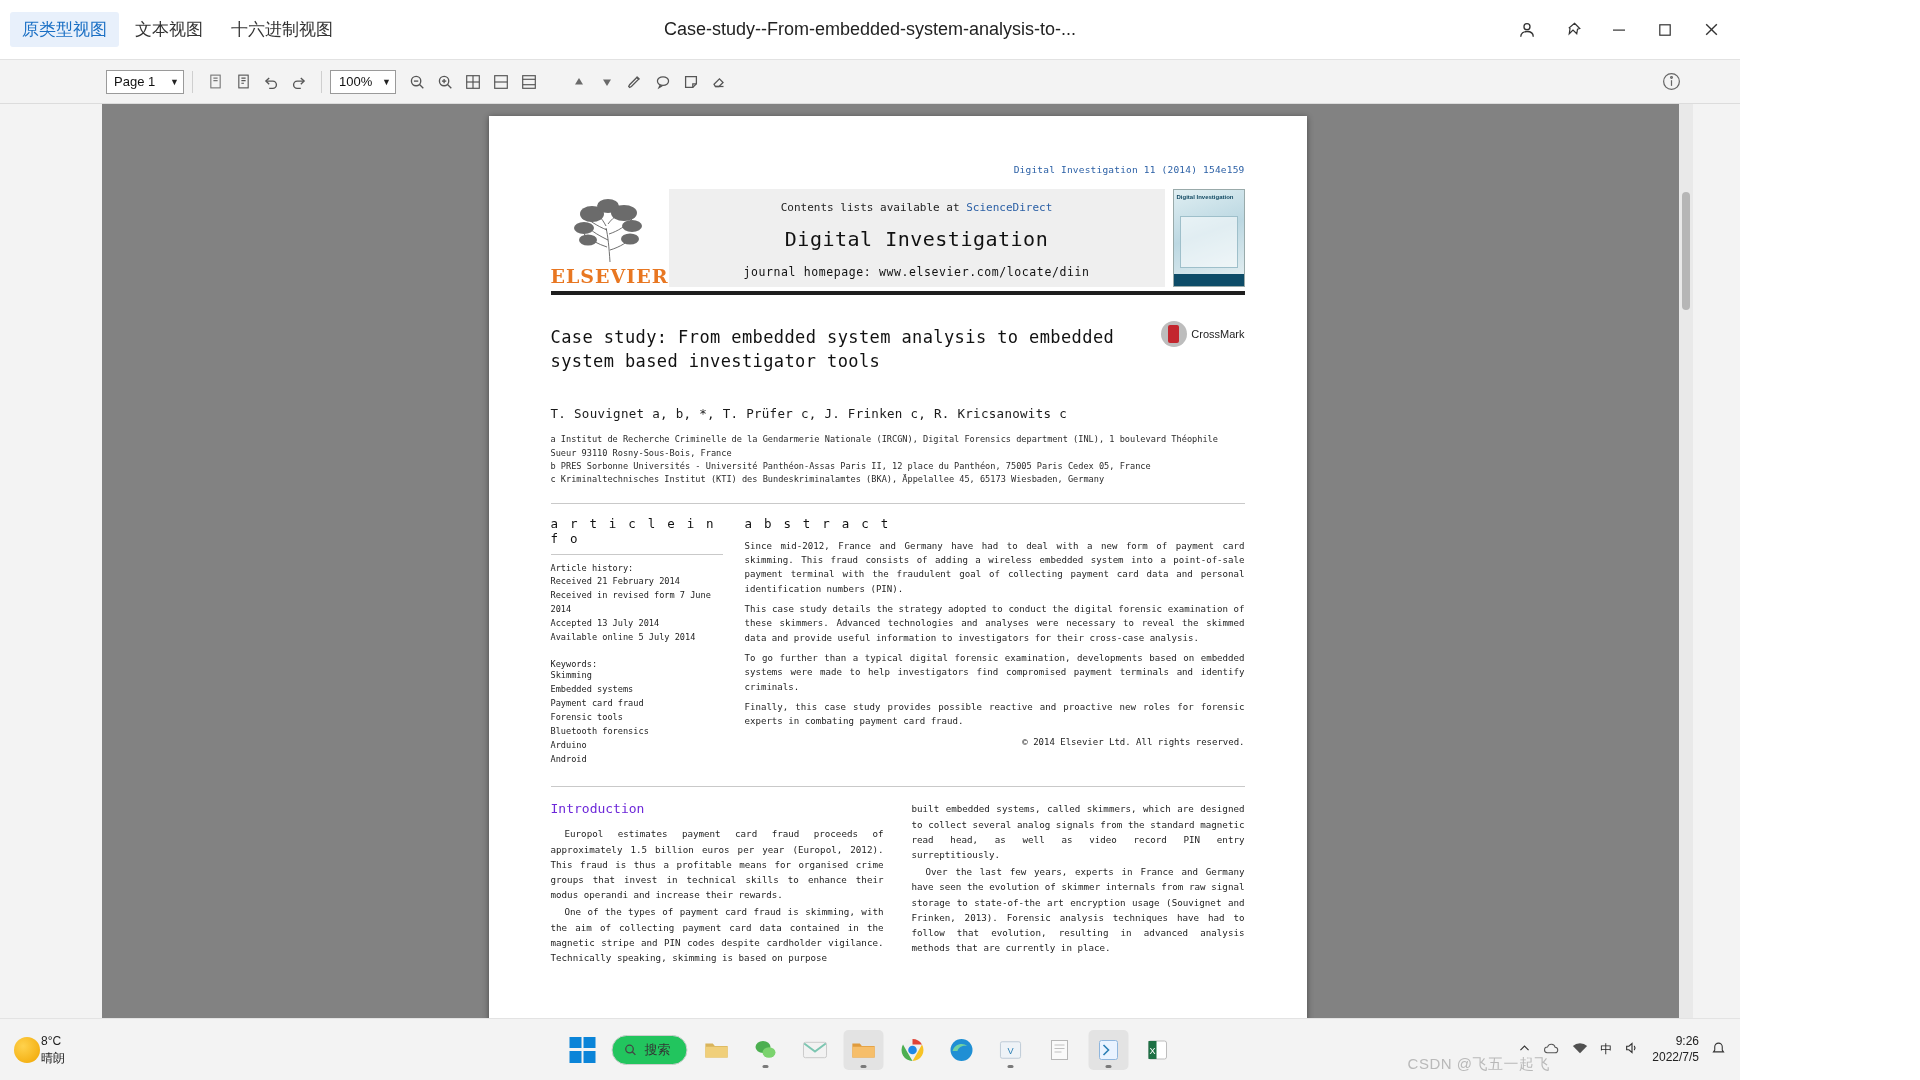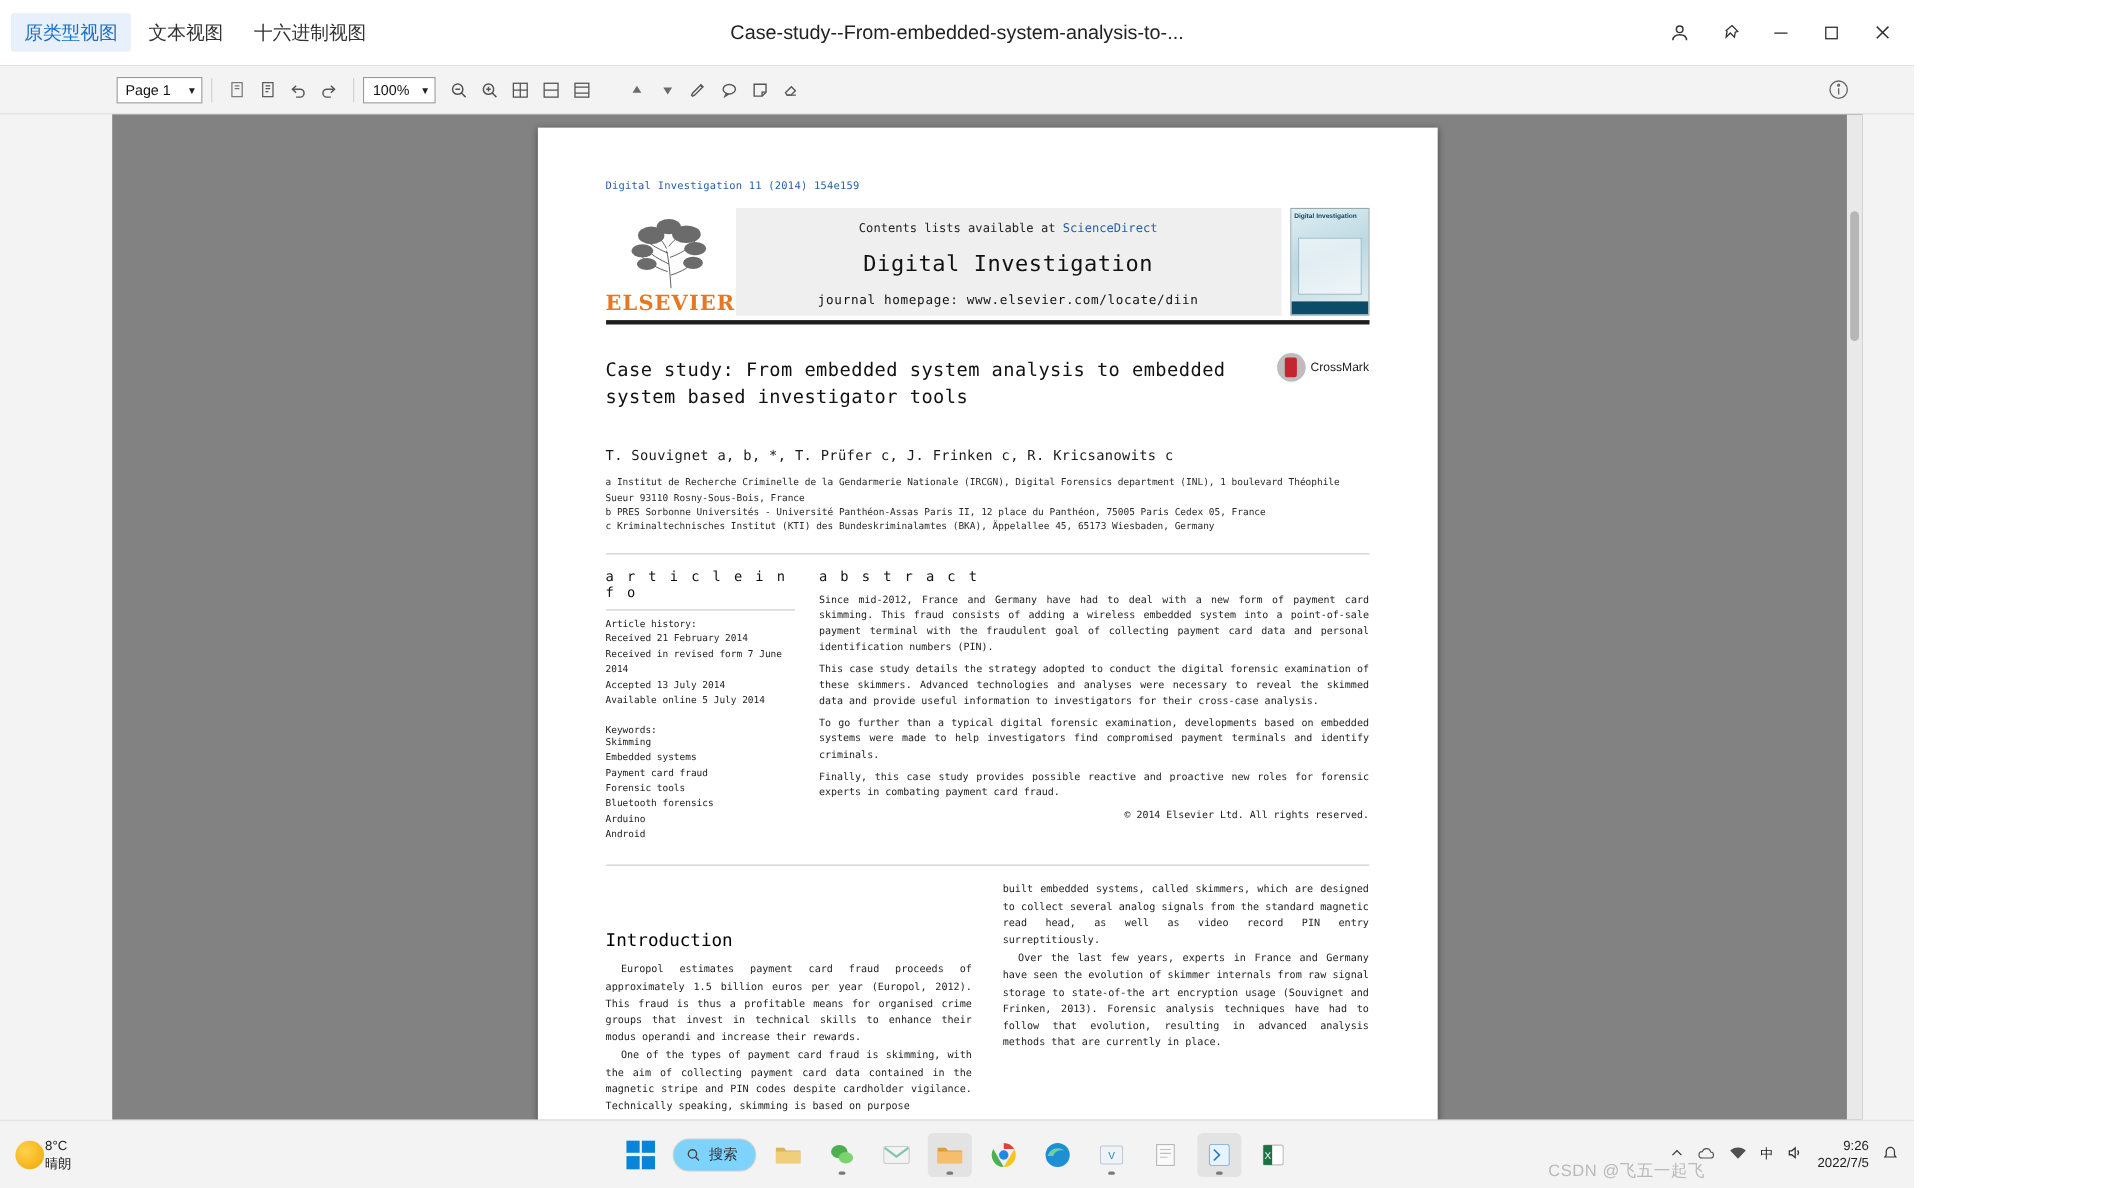--- a/index.html
+++ b/index.html
@@ -150,21 +150,21 @@
     box-shadow: 0 1px 6px rgba(0,0,0,.45);
     padding: 0;
     overflow: hidden;
   }
   .pdf-inner {
     padding: 48px 62px 0 62px;
     font-family: "DejaVu Sans Mono", monospace;
     color: #1a1a1a;
   }
   .journal-ref {
-    text-align: left;
+    text-align: right;
     font-size: 9.5px;
     color: #2a5fa5;
     letter-spacing: .2px;
     margin-bottom: 14px;
   }
   
   .jhead {
     display: flex;
     align-items: stretch;
     border-bottom: 4px solid #1e1e1e;
@@ -282,21 +282,21 @@
     line-height: 1.58;
     text-align: justify;
     color:#1d1d1d;
     margin: 0 0 6px;
   }
   .abs-copy { font-size: 9px; text-align: right; margin-top: 8px; }
 
   .body-rule { border-top: 1px solid #c9c9c9; margin: 20px 0 14px; }
   .cols { display: flex; gap: 28px; }
   .col { flex: 1 1 0; }
-  .intro-h { font-size: 16px; margin-bottom: 10px; color:#000000;margin-top:44px; }
+  .intro-h { font-size: 13px; margin-bottom: 10px; color:#6d28d9; }
   .bp {
     font-size: 9.2px;
     line-height: 1.65;
     text-align: justify;
     text-indent: 14px;
     margin: 0 0 2px;
     color:#1d1d1d;
   }
   .lnk { color:#2a5fa5; }
 
@@ -326,21 +326,21 @@
     display: flex; align-items: center; gap: 9px;
   }
   .win-logo {
     width: 26px; height: 26px;
     display: grid; grid-template-columns: 1fr 1fr; grid-template-rows: 1fr 1fr;
     gap: 2.5px;
   }
   .win-logo i { background: #0a84d8; display:block; }
   .search-pill {
     display: flex; align-items: center; gap: 7px;
-    background: #7dd3fc;
+    background: #22c55e;
     border: 1px solid #cfcfcf;
     border-radius: 16px;
     height: 30px;
     padding: 0 16px 0 11px;
     font-size: 13px;
     color: #333;
   }
   .tb-icon {
     width: 40px; height: 40px;
     border-radius: 5px;

